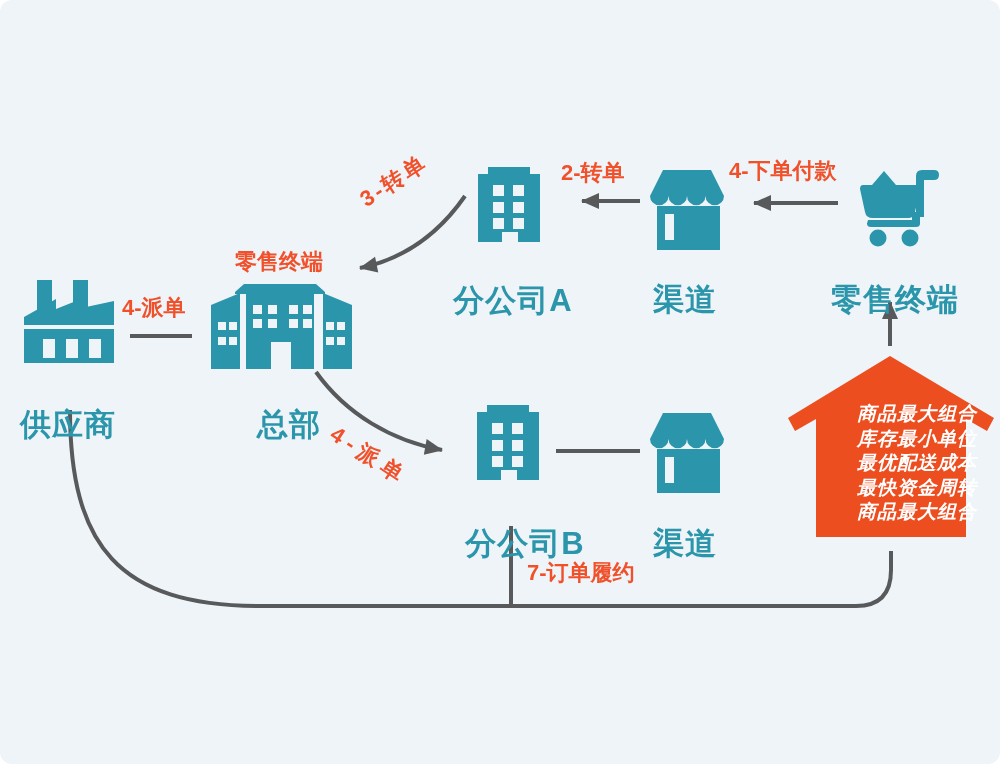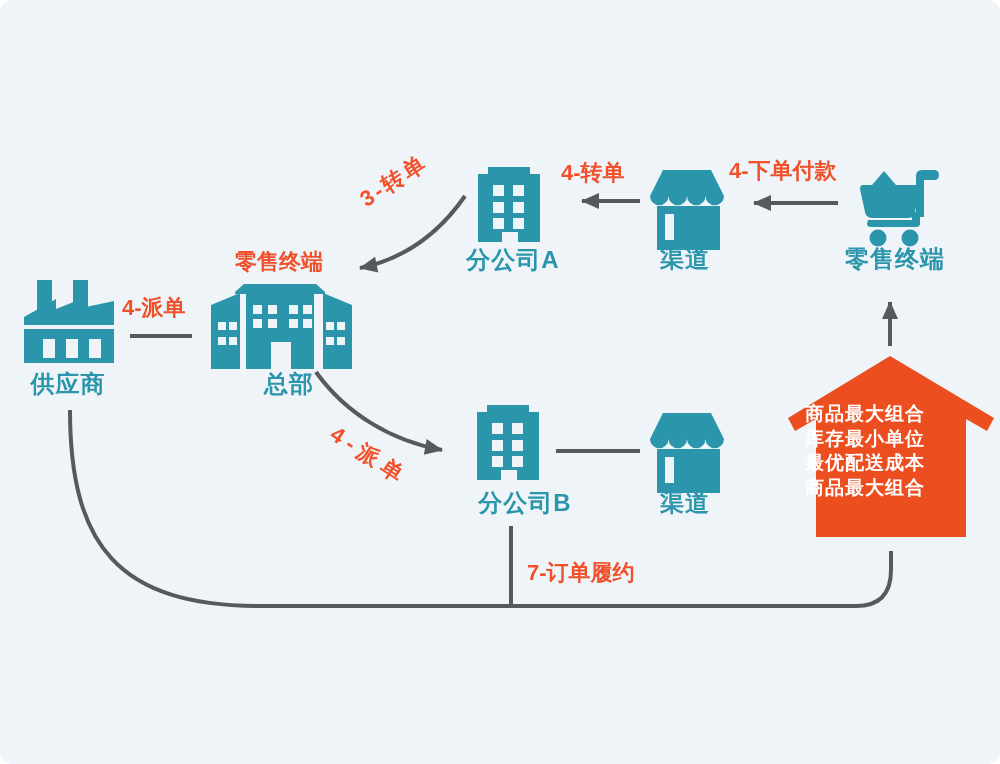--- a/index.html
+++ b/index.html
@@ -11,24 +11,25 @@
     overflow:hidden;
     font-family:"Liberation Sans", sans-serif;
   }
   svg{display:block;}
   .layer{position:absolute;left:0;top:0;}
   .icon{position:absolute;}
   .node-label{
     position:absolute;
     transform:translateX(-50%);
     color:#2b96ab;
-    font-size:24px;
+    font-size:31px;
     font-weight:700;
     white-space:nowrap;
     letter-spacing:1px;
+    margin-top:36px;
   }
   .flow-label{
     position:absolute;
     color:#f0512b;
     font-size:22px;
     font-weight:700;
     white-space:nowrap;
   }
   .rot-neg{
     transform:translate(-50%,-50%) rotate(-33deg);
@@ -36,26 +37,27 @@
   }
   .rot-pos{
     transform:translate(-50%,-50%) rotate(33deg);
     letter-spacing:6px;
   }
   .house-text{
     position:absolute;
     left:891px;top:402px;
     transform:translateX(-50%);
     width:172px;
-    text-align:left;
+    text-align:right;
     color:#ffffff;
     font-size:19px;
     font-weight:700;
     line-height:24.5px;
     letter-spacing:1px;
+    font-style:italic;
   }
   .connector{stroke:#58595b;stroke-width:4;fill:none;}
 </style>
 </head>
 <body>
 
 <div id="canvas">
 
   <svg class="layer" width="1000" height="764" viewBox="0 0 1000 764">
     <defs>
@@ -181,27 +183,28 @@
 
   <div class="node-label" style="left:895px;top:243px">零售终端</div>
   <div class="node-label" style="left:685px;top:243px">渠道</div>
   <div class="node-label" style="left:513px;top:244px">分公司A</div>
   <div class="node-label" style="left:289px;top:368px">总部</div>
   <div class="node-label" style="left:68px;top:368px">供应商</div>
   <div class="node-label" style="left:525px;top:487px">分公司B</div>
   <div class="node-label" style="left:685px;top:487px">渠道</div>
 
   <div class="flow-label" style="left:729px;top:156px">4-下单付款</div>
-  <div class="flow-label" style="left:561px;top:158px">4-转单</div>
+  <div class="flow-label" style="left:561px;top:158px">2-转单</div>
   <div class="flow-label rot-neg" style="left:394px;top:181px">3-转单</div>
   <div class="flow-label" style="left:235px;top:247px">零售终端</div>
   <div class="flow-label" style="left:122px;top:293px">4-派单</div>
   <div class="flow-label rot-pos" style="left:369px;top:456px">4-派单</div>
   <div class="flow-label" style="left:527px;top:558px">7-订单履约</div>
 
   <div class="house-text">
     <div>商品最大组合</div>
     <div>库存最小单位</div>
     <div>最优配送成本</div>
+    <div>最快资金周转</div>
     <div>商品最大组合</div>
   </div>
 
 </div>
 
 </body></html>

